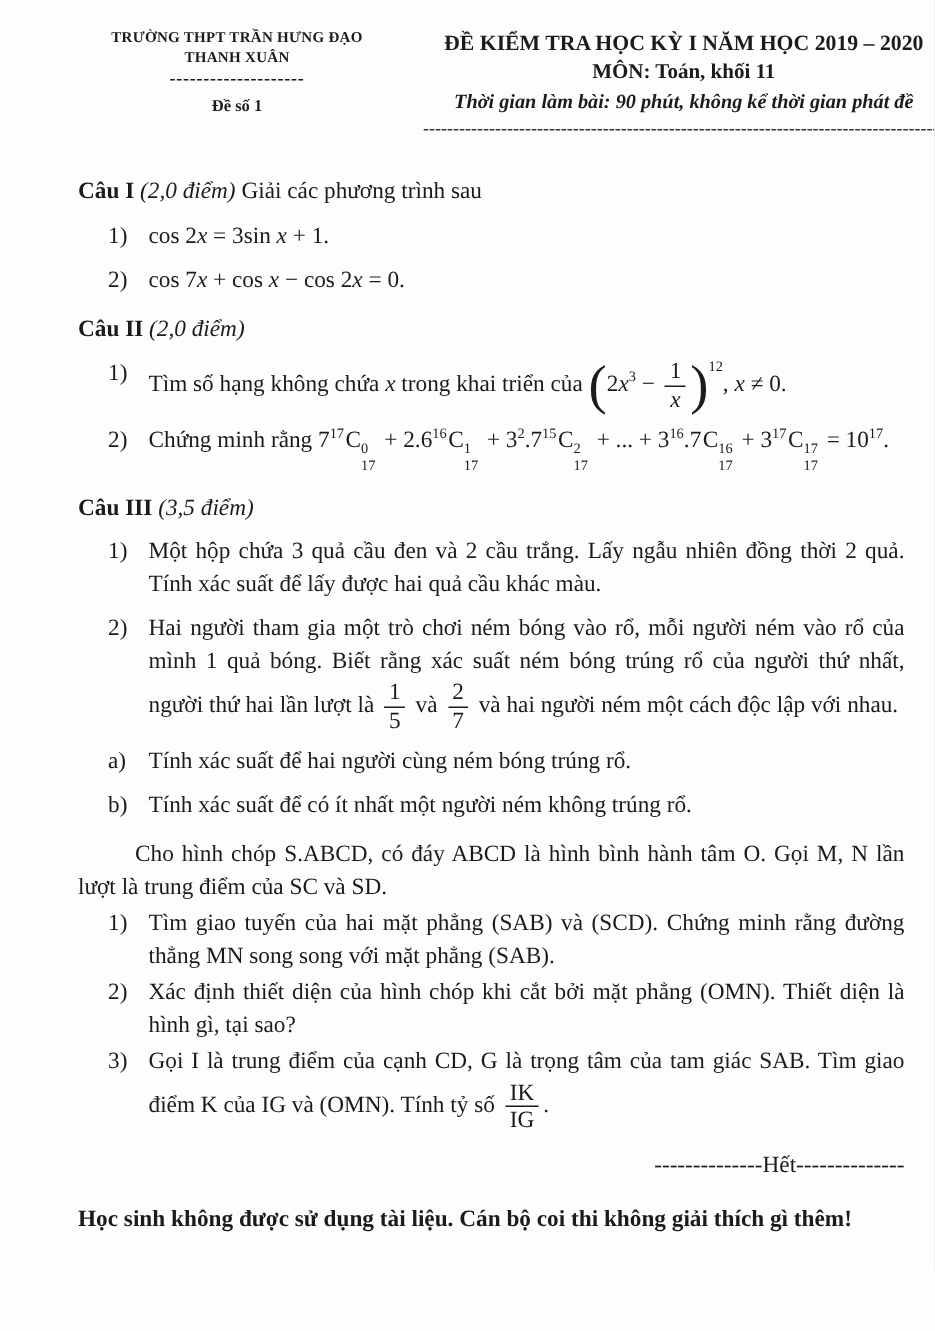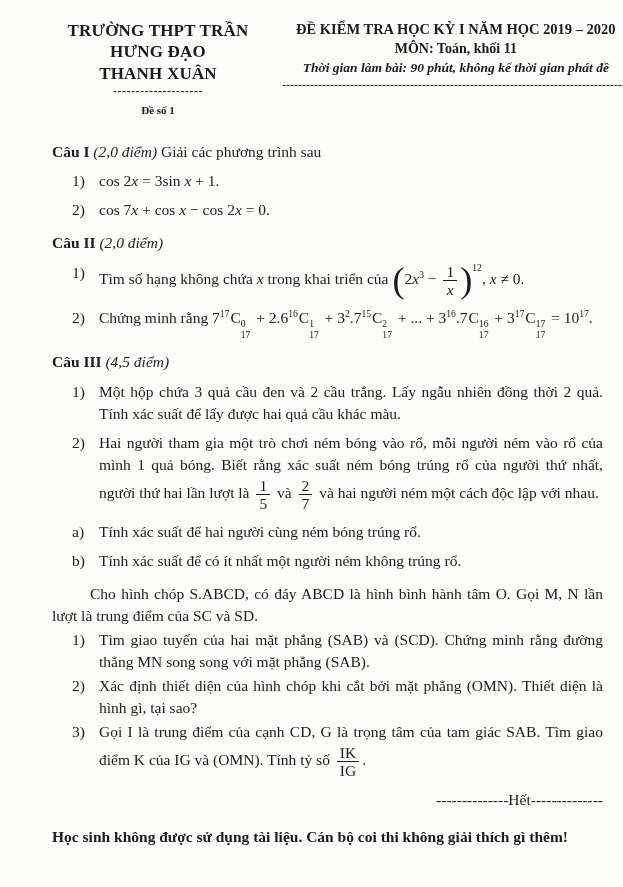--- a/index.html
+++ b/index.html
@@ -9,21 +9,21 @@
     margin:0 auto;
     background:#fdfdfb;
     color:#1b1b1b;
     font-family:"Liberation Serif","DejaVu Serif",serif;
     font-size:15.5px;
     overflow:hidden;
   }
   
   .hdr { display:flex; padding:20px 26px 0 44px; }
   .hleft { width:228px; text-align:center; font-weight:bold; flex-shrink:0; }
-  .school-line { font-size:17px; line-height:1.25; letter-spacing:.2px; }
+  .school-line { font-size:10px; line-height:1.25; letter-spacing:.2px; }
   .hdash { font-size:12px; line-height:1.1; margin-top:1px; letter-spacing:.5px; }
   .decode { font-size:11px; margin-top:6px; }
   .hright { flex:1; text-align:center; padding-left:10px; }
   .etitle { font-weight:bold; font-size:14.5px; line-height:1.3; }
   .esubject { font-weight:bold; font-size:14px; line-height:1.3; margin-top:1px; }
   .eduration { font-weight:bold; font-style:italic; font-size:13.5px; margin-top:2px; }
   .hdash2 { font-size:12px; line-height:1.2; margin-top:2px; white-space:nowrap; overflow:hidden; }
   
   .doc { padding:14px 20px 0 52px; }
   .section { margin-top:11px; }
@@ -110,21 +110,21 @@
               <span>16</span>
               <span>17</span>
             </span><span> + 3</span><sup class="msup">17</sup><span class="bigC">C</span><span class="stack">
               <span>17</span>
               <span>17</span>
             </span><span> = 10</span><sup class="msup">17</sup><span>.</span></span>
       </div>
     </div>
 
     <div class="section">
-      <div class="sec-head"><span class="cau">Câu III</span> <span class="pts">(4,5 điểm)</span></div>
+      <div class="sec-head"><span class="cau">Câu III</span> <span class="pts">(3,5 điểm)</span></div>
       <div class="item">
         <span class="marker">1)</span>
         <span class="itext">Một hộp chứa 3 quả cầu đen và 2 cầu trắng. Lấy ngẫu nhiên đồng thời 2 quả. Tính xác suất để lấy được hai quả cầu khác màu.</span>
       </div>
       <div class="item">
         <span class="marker">2)</span>
         <span class="itext"><span>Hai người tham gia một trò chơi ném bóng vào rổ, mỗi người ném vào rổ của mình 1 quả bóng. Biết rằng xác suất ném bóng trúng rổ của người thứ nhất, người thứ hai lần lượt là </span><span class="frac">
               <span class="fnum">1</span>
               <span class="fden">5</span>
             </span><span> và </span><span class="frac">

